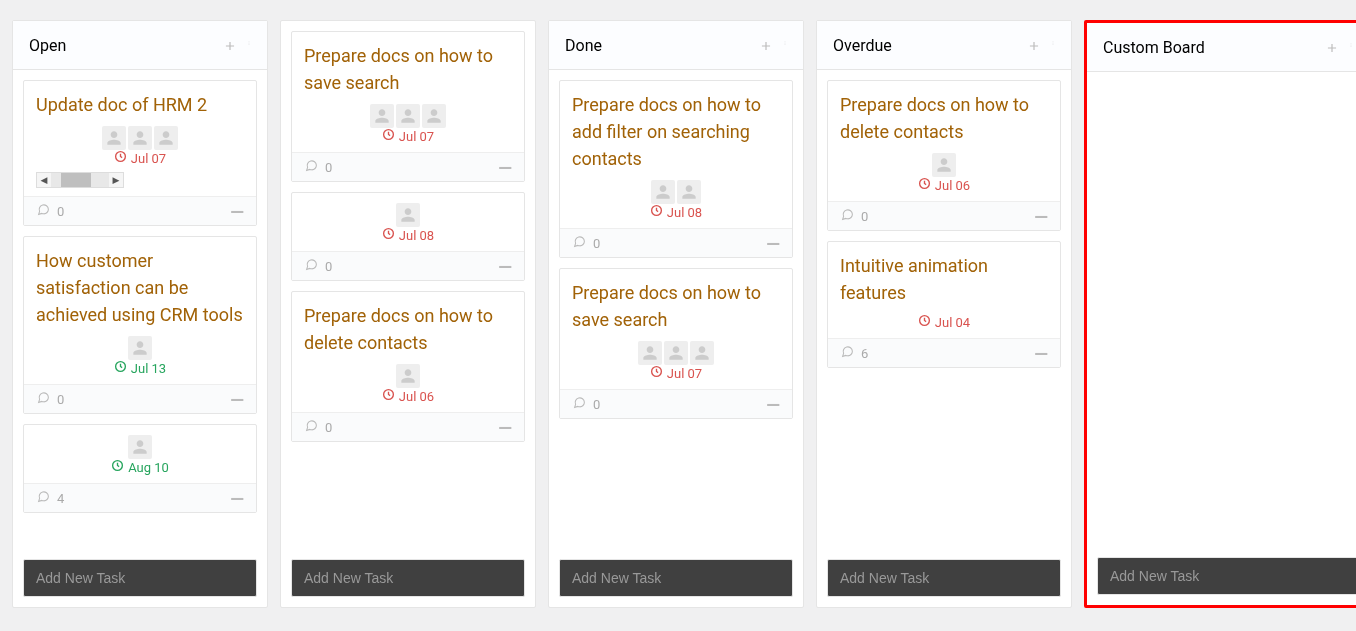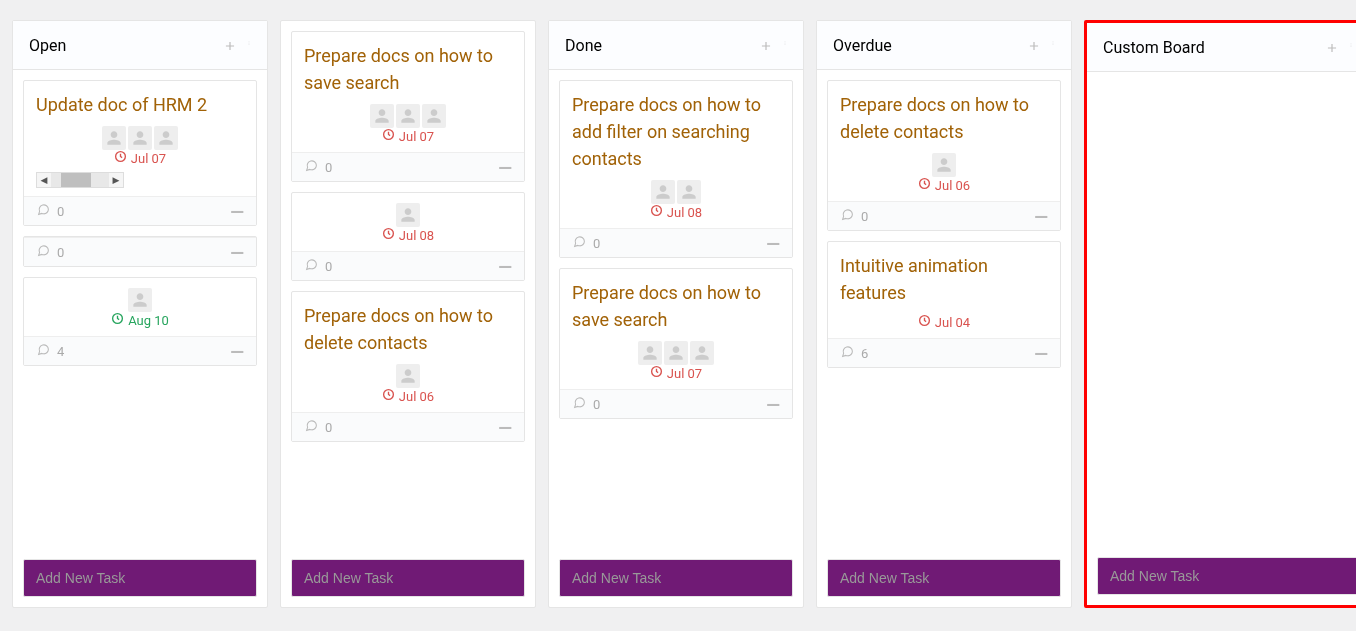--- a/index.html
+++ b/index.html
@@ -157,21 +157,21 @@
     }
     .add-task-wrapper {
       padding: 10px;
     }
     .add-task-input {
       width: 100%;
       border: 1px solid #e5e5e5;
       padding: 10px 12px;
       font-size: 14px;
       color: #999;
-      background: #701a75;
+      background: #404040;
       border-radius: 2px;
     }
     .add-task-input::placeholder {
       color: #999;
     }
     .hscroll {
       display:flex;
       align-items:center;
       margin-top:6px;
       background:#f5f5f5;
@@ -261,20 +261,39 @@
             <div class="comments">
               <span><svg class="comment-icon" viewBox="0 0 24 24" fill="none" stroke="#bbb" stroke-width="2">
                   <path d="M21 11.5a8.38 8.38 0 0 1-8.5 8.5 8.5 8.5 0 0 1-3.5-.8L3 21l1.8-5.5A8.5 8.5 0 1 1 21 11.5z"></path>
                 </svg></span>
               <span>0</span>
             </div>
             <span class="minus-icon">—</span>
           </div>
         </div>
         <div class="card">
+          <div class="card-body">
+            <div class="card-title">How customer satisfaction can be achieved using CRM tools</div>
+            <div class="card-meta">
+              <div class="avatars">
+                <span class="avatar">
+                  <svg viewBox="0 0 24 24">
+                    <path d="M12 12c2.2 0 4-1.8 4-4s-1.8-4-4-4-4 1.8-4 4 1.8 4 4 4zm0 2c-2.7 0-8 1.3-8 4v2h16v-2c0-2.7-5.3-4-8-4z"></path>
+                  </svg>
+                </span>
+              </div>
+              <div class="date green">
+                <span><svg class="clock-icon" viewBox="0 0 24 24" fill="none" stroke="#27a55e" stroke-width="2.5">
+                    <circle cx="12" cy="12" r="9"></circle>
+                    <path d="M12 7v5l3 2"></path>
+                  </svg></span>
+                <span>Jul 13</span>
+              </div>
+            </div>
+          </div>
           <div class="card-footer">
             <div class="comments">
               <span><svg class="comment-icon" viewBox="0 0 24 24" fill="none" stroke="#bbb" stroke-width="2">
                   <path d="M21 11.5a8.38 8.38 0 0 1-8.5 8.5 8.5 8.5 0 0 1-3.5-.8L3 21l1.8-5.5A8.5 8.5 0 1 1 21 11.5z"></path>
                 </svg></span>
               <span>0</span>
             </div>
             <span class="minus-icon">—</span>
           </div>
         </div>

